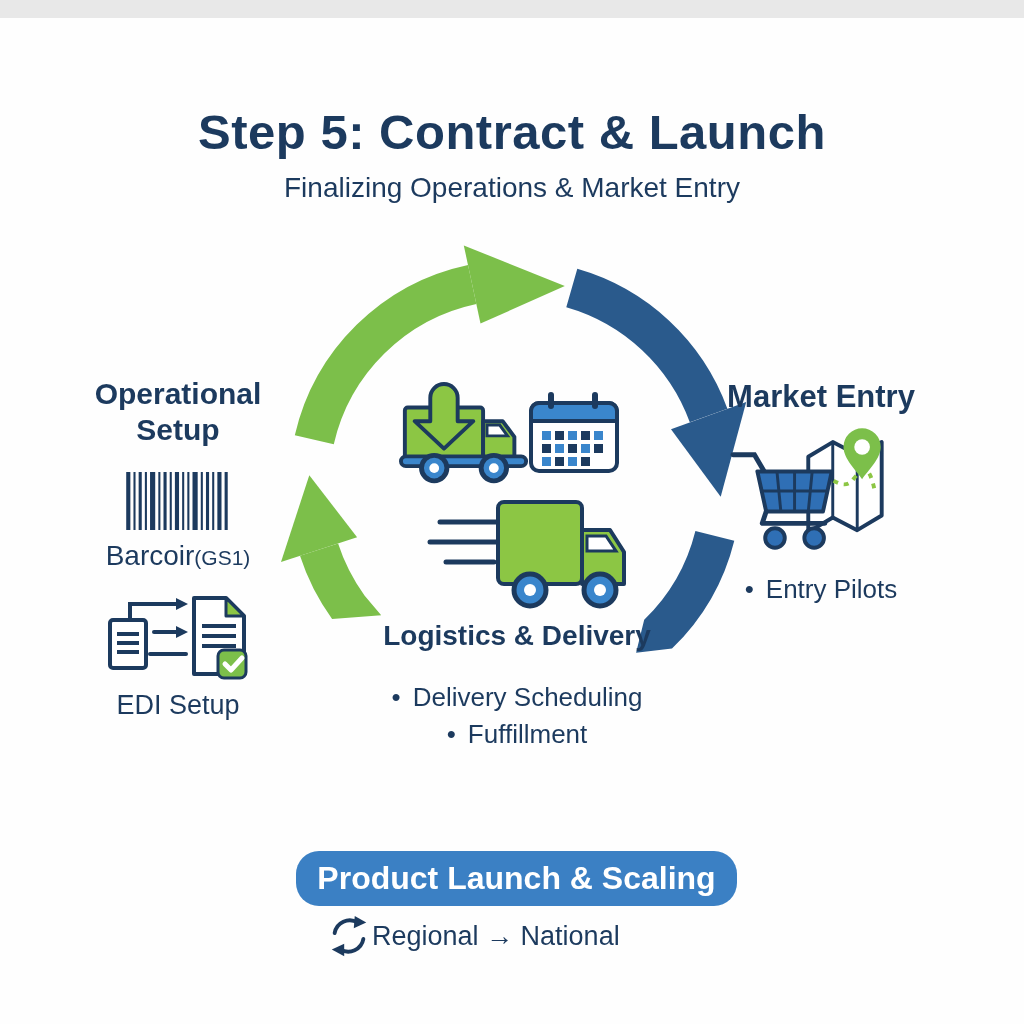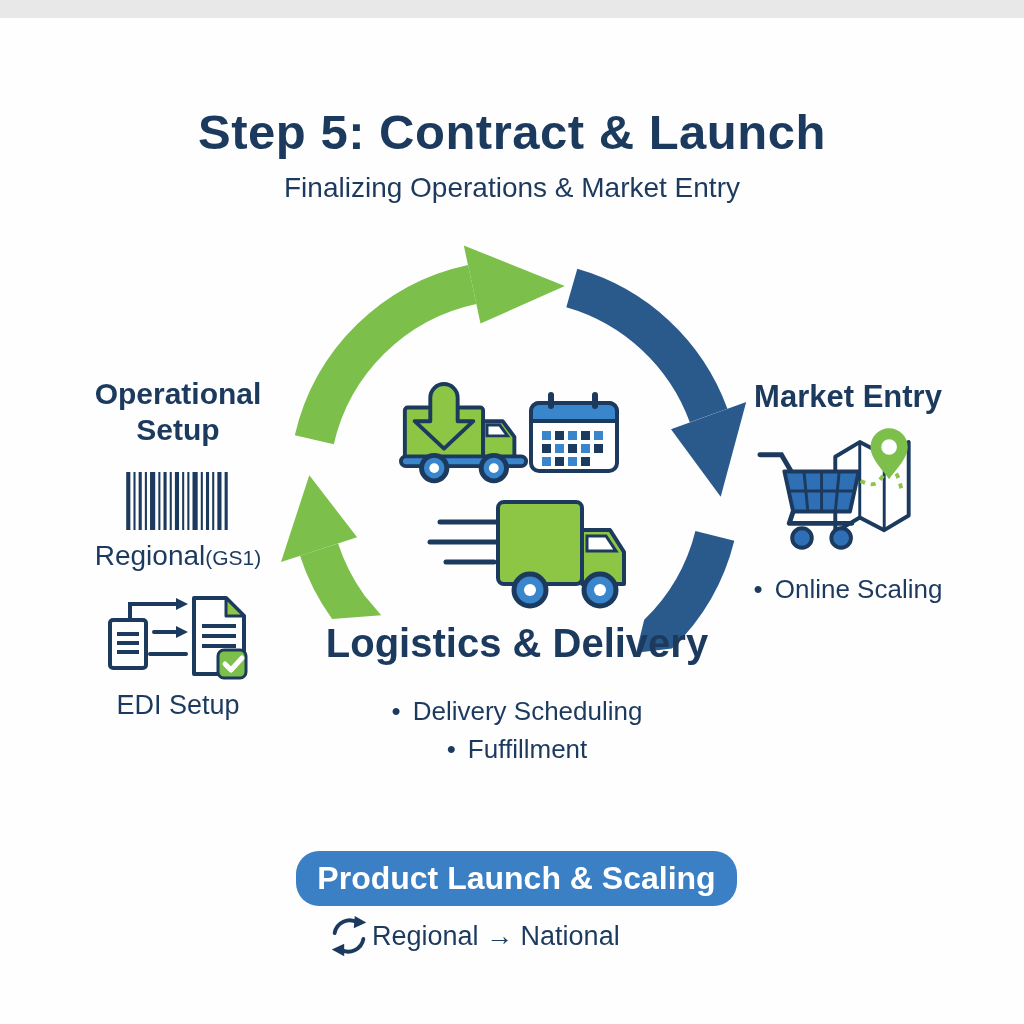--- a/index.html
+++ b/index.html
@@ -9,36 +9,36 @@
     font-family:"Liberation Sans",sans-serif;color:var(--navy,#1C3A5E);
   }
   .abs{position:absolute;}
   .center-text{text-align:center;}
   
   .title{top:86px;left:0;width:100%;font-size:49px;font-weight:700;letter-spacing:.5px;}
   .subtitle{top:154px;left:0;width:100%;font-size:28px;font-weight:400;}
   
   .col{display:flex;flex-direction:column;align-items:center;}
   .left-col{top:358px;left:58px;width:240px;}
-  .right-col{top:360px;left:728px;width:240px;}
+  .right-col{top:360px;left:701px;width:240px;}
   .col-heading{font-size:30px;font-weight:700;line-height:1.2;}
   .icon-block{display:block;}
   .sub-label{font-size:28px;margin-top:10px;}
   .sub-label .small{font-size:21px;}
   .edi-label{font-size:27px;margin-top:6px;}
   ul.bullets{list-style:none;margin:12px 0 0 0;padding:0;font-size:26px;}
   ul.bullets li{line-height:1.45;}
   ul.bullets li::before{content:"•";margin-right:12px;}
   
   .cycle-svg{top:218px;left:265px;}
   .truck-download{top:356px;left:399px;}
   .calendar{top:370px;left:528px;}
   .truck-speed{top:474px;left:426px;}
   .logistics{top:601px;left:307px;width:420px;}
-  .logistics .col-heading{font-size:40px;}
+  .logistics .col-heading{font-size:28px;}
   .logistics ul.bullets{margin-top:26px;}
   
   .banner{
     top:833px;left:296px;width:441px;height:55px;
     background:var(--banner-blue,#3B80C4);color:#fff;
     font-size:32px;font-weight:700;line-height:55px;text-align:center;border-radius:23px;
   }
   .scale-row{top:894px;left:326px;display:flex;align-items:center;height:48px;}
   .scale-label{font-size:27px;line-height:48px;}
   svg{display:block;}
@@ -133,21 +133,21 @@
           <rect x="54" y="0" width="2" height="56"></rect>
           <rect x="59" y="0" width="2" height="56"></rect>
           <rect x="64" y="0" width="5" height="56"></rect>
           <rect x="72" y="0" width="2" height="56"></rect>
           <rect x="77" y="0" width="3" height="56"></rect>
           <rect x="83" y="0" width="2" height="56"></rect>
           <rect x="88" y="0" width="4" height="56"></rect>
           <rect x="95" y="0" width="3" height="56"></rect>
       </g>
     </svg>
-    <div class="sub-label"><span>Regional</span><span class="small">(GS1)</span></div>
+    <div class="sub-label"><span>Barcoir</span><span class="small">(GS1)</span></div>
     <svg class="icon-block" width="152" height="92" viewBox="0 0 152 92" style="margin-top:20px;">
       <rect x="8" y="28" width="36" height="48" rx="3" fill="#fff" stroke="var(--navy)" stroke-width="4"></rect>
       <line x1="15" y1="42" x2="37" y2="42" stroke="var(--navy)" stroke-width="4"></line>
       <line x1="15" y1="51" x2="37" y2="51" stroke="var(--navy)" stroke-width="4"></line>
       <line x1="15" y1="60" x2="37" y2="60" stroke="var(--navy)" stroke-width="4"></line>
       <g stroke="var(--navy)" stroke-width="4" fill="none" stroke-linecap="round">
         <path d="M28,28 L28,12 L76,12"></path>
         <polygon points="74,6 86,12 74,18" fill="var(--navy)" stroke="none"></polygon>
         <path d="M52,40 L76,40"></path>
         <polygon points="74,34 86,40 74,46" fill="var(--navy)" stroke="none"></polygon>
@@ -183,21 +183,21 @@
         <line x1="50" y1="47" x2="54" y2="88" stroke="var(--navy)" stroke-width="3"></line>
         <line x1="68" y1="47" x2="68" y2="88" stroke="var(--navy)" stroke-width="3"></line>
         <line x1="86" y1="47" x2="82" y2="88" stroke="var(--navy)" stroke-width="3"></line>
         <line x1="33" y1="67" x2="102" y2="67" stroke="var(--navy)" stroke-width="3"></line>
         <path d="M39,88 L35,100 L99,100" fill="none" stroke="var(--navy)" stroke-width="5" stroke-linecap="round" stroke-linejoin="round"></path>
         <circle cx="48" cy="115" r="10" fill="var(--cart-blue)" stroke="var(--navy)" stroke-width="4"></circle>
         <circle cx="88" cy="115" r="10" fill="var(--cart-blue)" stroke="var(--navy)" stroke-width="4"></circle>
       </g>
     </svg>
     <ul class="bullets">
-      <li>Online Scaling</li>
+      <li>Entry Pilots</li>
     </ul>
   </div>
 
   <div class="abs col logistics">
     <div class="col-heading center-text">Logistics &amp; Delivery</div>
     <ul class="bullets center-text">
       <li>Delivery Scheduling</li>
       <li>Fuffillment</li>
     </ul>
   </div>

